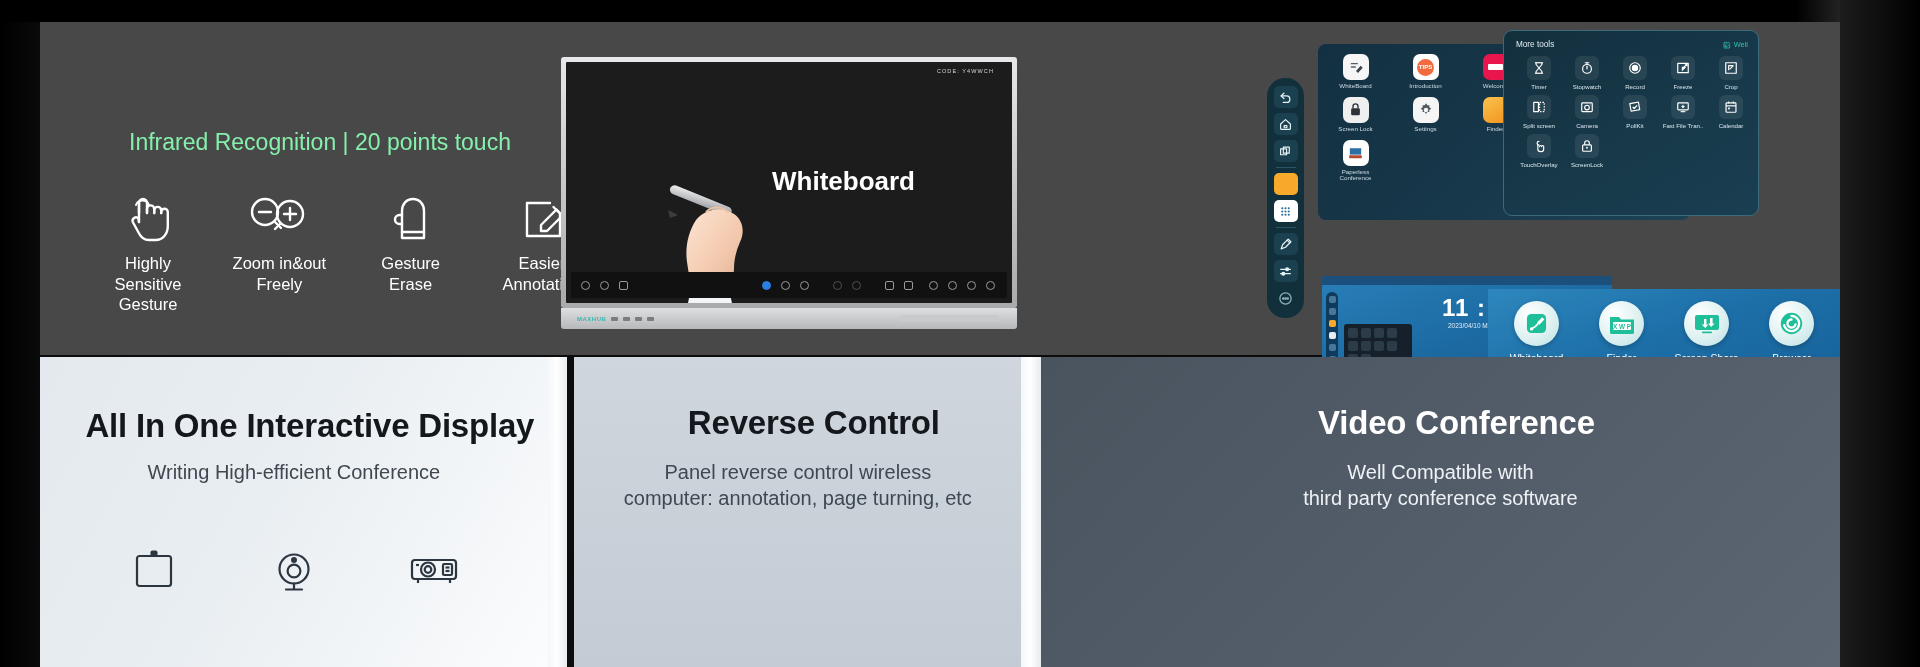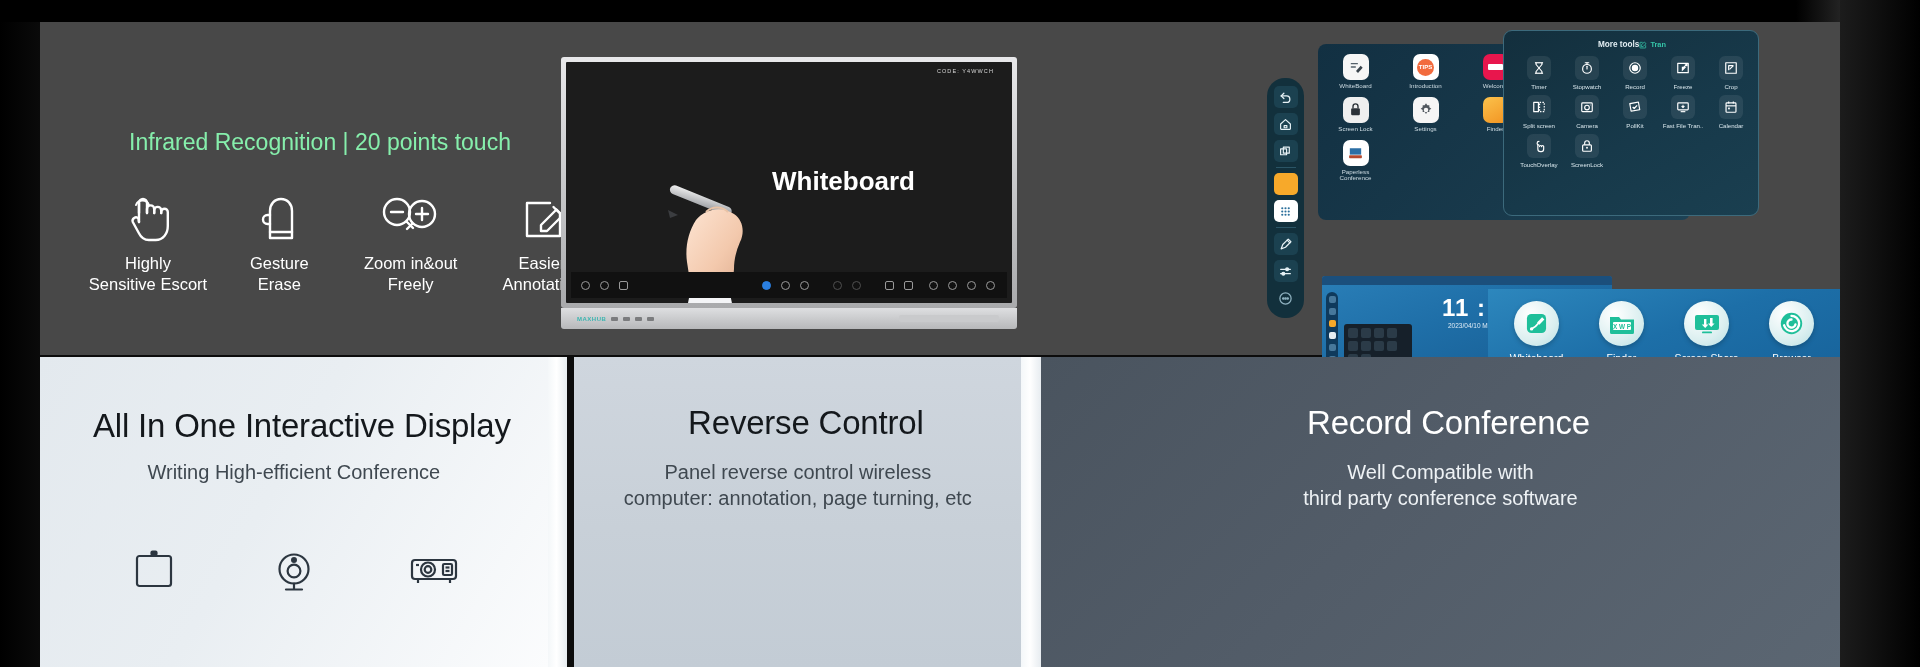--- a/index.html
+++ b/index.html
@@ -109,21 +109,21 @@
   }
   .applbl { margin-top:3px; color:#cfdde4; font-size:6.2px; line-height:1.1; }
 
   
   .moretools {
     position:absolute; left:1503px; top:30px; width:256px; height:186px;
     background: linear-gradient(150deg,#132f3d 0%,#17394a 55%,#1a3f50 100%);
     border-radius:9px; border:1px solid #3c6a7c;
     padding:9px 10px 0 12px;
   }
-  .mt-head { display:flex; align-items:center; justify-content:center;font-weight:bold; }
+  .mt-head { display:flex; align-items:center; justify-content:space-between; }
   .mt-title { color:#e2edf2; font-size:8.2px; }
   .mt-edit { display:flex; align-items:center; gap:3px; color:#35c4a8; font-size:7.4px; }
   .mt-grid { display:flex; flex-wrap:wrap; margin-top:7px; width:240px; }
   .mt-item { width:46px; margin-right:2px; text-align:center; margin-bottom:5px; }
   .mt-ico {
     width:24px; height:24px; border-radius:6px; margin:0 auto;
     background:rgba(255,255,255,0.08);
     display:flex; align-items:center; justify-content:center;
   }
   .mt-lbl { margin-top:3px; color:#d8e6ec; font-size:6.1px; }
@@ -175,22 +175,22 @@
   .sc-lbl { margin-top:6px; color:#fff; font-size:10.5px; }
 
   
   .cards { position:absolute; left:40px; top:357px; width:1800px; height:310px; display:flex; }
   .card { position:relative; height:310px; overflow:hidden; }
   .card-1 { width:521px; background: linear-gradient(120deg,#e3e9ee 0%, #e9eef2 45%, #fbfcfd 100%); }
   .card-2 { width:459px; background: linear-gradient(180deg,#cfd6de 0%, #c8d0d8 55%, #c3ccd5 100%); margin-left: 7px; }
   .card-3 { width:820px; background: linear-gradient(135deg,#4a545f 0%, #525c68 45%, #5b6672 100%); }
   .card-sep { width:20px; height:310px; background: linear-gradient(90deg,#f4f7f9 0%,#ffffff 45%,#e7ecf0 100%); }
   .card h2 {
-    position:absolute; left:8px; width:100%; text-align:center;
-    font-size:33px; font-weight:normal; letter-spacing:-0.2px;
+    position:absolute; left:16px; width:100%; text-align:center;
+    font-size:33px; font-weight:bold; letter-spacing:-0.2px;
   }
   .card p {
     position:absolute; left:0; width:100%; text-align:center;
     font-size:20px; line-height:1.32; font-weight:500; white-space:pre-line;
   }
   .card-1 h2 { top:50px; color:#14181c; }
   .card-1 p  { top:102px; color:#3f4850; }
   .card-2 h2 { top:47px; color:#14181c; }
   .card-2 p  { top:102px; color:#3f4850; }
   .card-3 h2 { top:47px; color:#ffffff; }
@@ -233,49 +233,49 @@
             <svg width="46" height="50" viewBox="0 0 46 50" fill="none" stroke="#fff" stroke-width="2.4" stroke-linecap="round" stroke-linejoin="round">
               <path d="M14 20 V10 a4 4 0 0 1 8 0 v10"></path>
               <path d="M22 20 v-4 a3.6 3.6 0 0 1 7.2 0 V20"></path>
               <path d="M29.2 20 v-2.6 a3.5 3.5 0 0 1 7 0 V20"></path>
               <path d="M36.2 20 v-1 a3.3 3.3 0 0 1 6.6 0 v14 c0 8-5 14-12 14 h-7 c-5 0-8-3-10-7 l-6-11 a3.4 3.4 0 0 1 5.6-3.6 L14 29"></path>
               <path d="M14 29 V10"></path>
               <path d="M11 12 a7 7 0 0 1 13 0" stroke-width="2"></path>
             </svg>
           </div>
           <div class="lbl">Highly
-Sensitive Escort</div>
-        </div>
-
-        <div class="feat">
-          <div class="ico">
-            <svg width="44" height="50" viewBox="0 0 44 50" fill="none" stroke="#fff" stroke-width="2.4" stroke-linecap="round" stroke-linejoin="round">
-              <path d="M13 39 V18 c0-7 4.5-12 11-12 s11 5 11 12 v21"></path>
-              <path d="M13 22 h-2.5 a4.5 4.5 0 0 0 0 9 H13"></path>
-              <rect x="13" y="39" width="22" height="6"></rect>
-            </svg>
-          </div>
-          <div class="lbl">Gesture
-Erase</div>
+Sensitive Gesture</div>
         </div>
 
         <div class="feat">
           <div class="ico">
             <svg width="62" height="46" viewBox="0 0 62 46" fill="none" stroke="#fff" stroke-width="2.4" stroke-linecap="round">
               <circle cx="17" cy="17" r="13"></circle>
               <line x1="11" y1="17" x2="23" y2="17"></line>
               <line x1="26.5" y1="26.5" x2="33" y2="33"></line>
               <circle cx="42" cy="19" r="13"></circle>
               <line x1="36" y1="19" x2="48" y2="19"></line>
               <line x1="42" y1="13" x2="42" y2="25"></line>
               <line x1="32.5" y1="28.5" x2="27" y2="34"></line>
             </svg>
           </div>
           <div class="lbl">Zoom in&amp;out
 Freely</div>
+        </div>
+
+        <div class="feat">
+          <div class="ico">
+            <svg width="44" height="50" viewBox="0 0 44 50" fill="none" stroke="#fff" stroke-width="2.4" stroke-linecap="round" stroke-linejoin="round">
+              <path d="M13 39 V18 c0-7 4.5-12 11-12 s11 5 11 12 v21"></path>
+              <path d="M13 22 h-2.5 a4.5 4.5 0 0 0 0 9 H13"></path>
+              <rect x="13" y="39" width="22" height="6"></rect>
+            </svg>
+          </div>
+          <div class="lbl">Gesture
+Erase</div>
         </div>
 
         <div class="feat">
           <div class="ico">
             <svg width="46" height="48" viewBox="0 0 46 48" fill="none" stroke="#fff" stroke-width="2.4" stroke-linecap="round" stroke-linejoin="round">
               <path d="M31 9 H8 v33 h33 V20"></path>
               <path d="M22 31 l15.5-15.5 6 6 L28 37 h-6 z"></path>
               <path d="M34.5 13 l6 6"></path>
             </svg>
           </div>
@@ -507,21 +507,21 @@
   </div>
 
   <div class="moretools">
     <div class="mt-head">
       <div class="mt-title">More tools</div>
       <div class="mt-edit">
         <svg width="8" height="8" viewBox="0 0 24 24" fill="none" stroke="#35c4a8" stroke-width="2.4" stroke-linejoin="round">
           <path d="M20 13 v7 a1 1 0 0 1-1 1 H4 a1 1 0 0 1-1-1 V5 a1 1 0 0 1 1-1 h7"></path>
           <path d="M16 3 l5 5 -9 9 h-5 v-5 z"></path>
         </svg>
-        <span>Tran</span>
+        <span>Well</span>
       </div>
     </div>
 
     <div class="mt-grid">
 
       <div class="mt-item">
         <div class="mt-ico">
           <svg width="14" height="14" viewBox="0 0 24 24" fill="none" stroke="#fff" stroke-width="2" stroke-linejoin="round">
             <line x1="5" y1="3" x2="19" y2="3"></line>
               <line x1="5" y1="21" x2="19" y2="21"></line>
@@ -789,20 +789,20 @@
 
     <div class="card card-2">
       <h2>Reverse Control</h2>
       <p>Panel reverse control wireless
 computer: annotation, page turning, etc</p>
     </div>
 
     <div class="card-sep"></div>
 
     <div class="card card-3">
-      <h2>Record Conference</h2>
+      <h2>Video Conference</h2>
       <p>Well Compatible with
 third party conference software</p>
     </div>
 
   </div>
 
 </div>
 
 </body></html>

